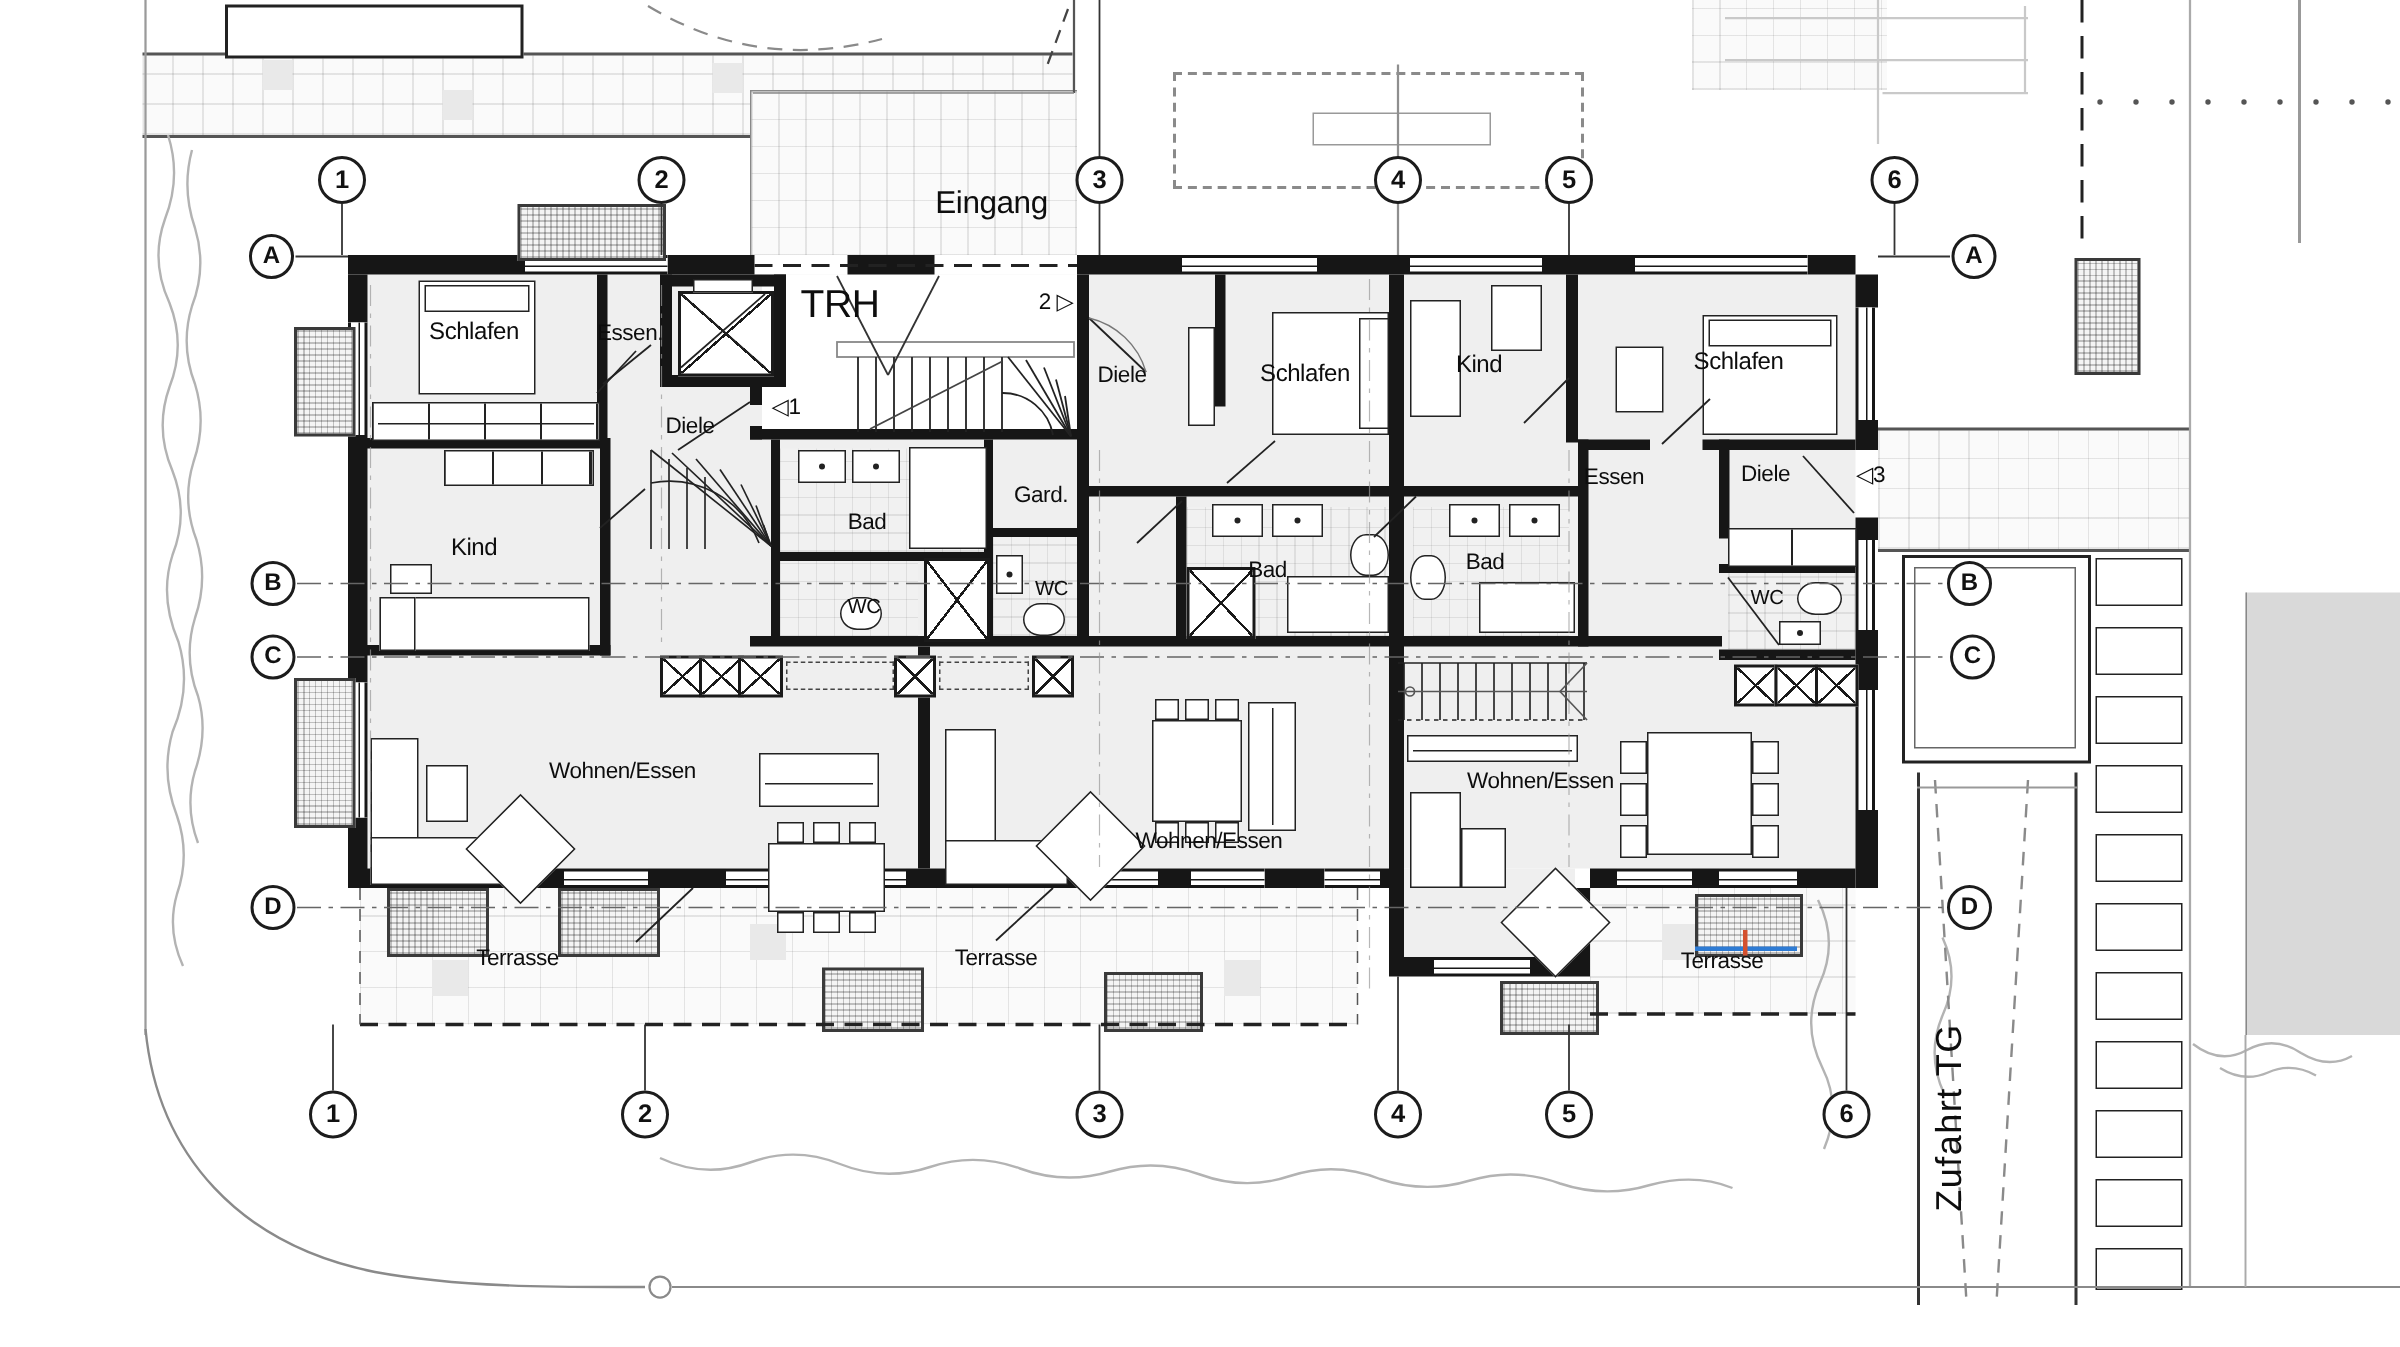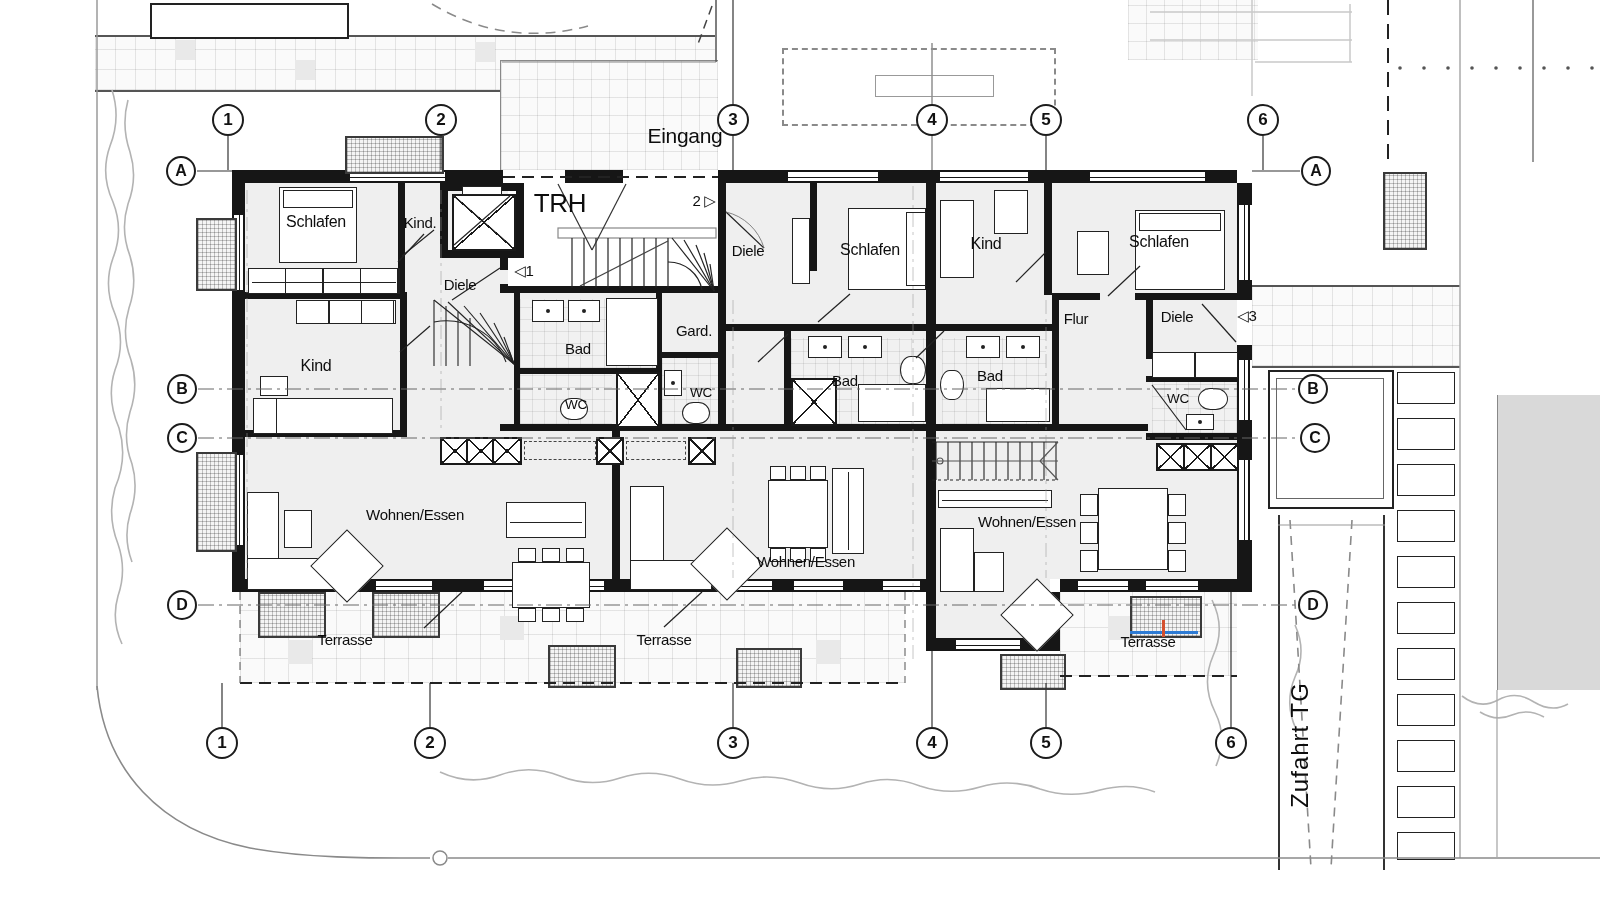--- a/index.html
+++ b/index.html
@@ -24,21 +24,21 @@
      linear-gradient(to bottom right, transparent calc(50% - 0.8px), #1a1a1a calc(50% - 0.8px), #1a1a1a calc(50% + 0.8px), transparent calc(50% + 0.8px));}
   .furn{position:absolute;border:1.6px solid #222;background:#fff;}
   .furn.nofill{background:transparent;}
   .dashbox{position:absolute;border:1.6px dashed #444;background:transparent;}
   .win-h{position:absolute;height:13px;background:#fff;border-top:2px solid #161616;border-bottom:2px solid #161616;box-sizing:border-box;}
   .win-h::after{content:"";position:absolute;left:0;right:0;top:50%;height:1px;background:#161616;}
   .win-v{position:absolute;width:13px;background:#fff;border-left:2px solid #161616;border-right:2px solid #161616;box-sizing:border-box;}
   .win-v::after{content:"";position:absolute;top:0;bottom:0;left:50%;width:1px;background:#161616;}
   .lbl{position:absolute;transform:translate(-50%,-50%);white-space:nowrap;font-size:15px;letter-spacing:-0.3px;color:#0d0d0d;}
   .lbl.big{font-size:26px;}
-  .lbl.med{font-size:21px;margin-left:24px;}
+  .lbl.med{font-size:21px;}
   .lbl.sm{font-size:13.5px;}
   .lbl.vert{transform:translate(-50%,-50%) rotate(-90deg);font-size:24px;letter-spacing:1px;}
   .bubble{position:absolute;width:32px;height:32px;border:2px solid #1c1c1c;border-radius:50%;background:#fff;
      display:flex;align-items:center;justify-content:center;font-size:17px;font-weight:bold;
      transform:translate(-50%,-50%);box-sizing:border-box;}
   .bubble.row{width:30px;height:30px;font-size:16px;}
   .diamond{position:absolute;border:1.6px solid #222;background:#fff;transform:rotate(45deg);}
   .toilet{position:absolute;border:1.6px solid #222;border-radius:45%/55%;background:#fff;}
   .sink{position:absolute;border:1.6px solid #222;background:#fff;}
   .sink::after{content:"";position:absolute;left:50%;top:50%;width:4px;height:4px;margin:-2px;background:#222;border-radius:50%;}
@@ -441,33 +441,33 @@
       <line x1="1152" y1="385" x2="1186" y2="430"></line>
       <line x1="462" y1="592" x2="424" y2="628"></line>
       <line x1="702" y1="592" x2="664" y2="627"></line>
       <line x1="944" y1="331" x2="916" y2="358"></line>
     </g>
   </svg>
 
   <div class="lbl med" style="left:661px;top:136px;">Eingang</div>
   <div class="lbl big" style="left:560px;top:203px;">TRH</div>
   <div class="lbl" style="left:316px;top:222px;font-size:16px;">Schlafen</div>
-  <div class="lbl" style="left:420px;top:222px;">Kind.</div>
+  <div class="lbl" style="left:420px;top:222px;">Essen.</div>
   <div class="lbl" style="left:460px;top:284px;">Diele</div>
   <div class="lbl" style="left:316px;top:366px;font-size:16px;">Kind</div>
   <div class="lbl" style="left:578px;top:348px;">Bad</div>
   <div class="lbl sm" style="left:576px;top:404px;">WC</div>
   <div class="lbl" style="left:694px;top:330px;">Gard.</div>
   <div class="lbl sm" style="left:701px;top:392px;">WC</div>
   <div class="lbl" style="left:748px;top:250px;">Diele</div>
   <div class="lbl" style="left:870px;top:250px;font-size:16px;">Schlafen</div>
   <div class="lbl" style="left:845px;top:380px;">Bad</div>
   <div class="lbl" style="left:986px;top:244px;font-size:16px;">Kind</div>
   <div class="lbl" style="left:1159px;top:242px;font-size:16px;">Schlafen</div>
-  <div class="lbl" style="left:1076px;top:318px;">Flur</div>
+  <div class="lbl" style="left:1076px;top:318px;">Essen</div>
   <div class="lbl" style="left:1177px;top:316px;">Diele</div>
   <div class="lbl" style="left:990px;top:375px;">Bad</div>
   <div class="lbl sm" style="left:1178px;top:398px;">WC</div>
   <div class="lbl" style="left:415px;top:514px;">Wohnen/Essen</div>
   <div class="lbl" style="left:806px;top:561px;">Wohnen/Essen</div>
   <div class="lbl" style="left:1027px;top:521px;">Wohnen/Essen</div>
   <div class="lbl" style="left:345px;top:639px;">Terrasse</div>
   <div class="lbl" style="left:664px;top:639px;">Terrasse</div>
   <div class="lbl" style="left:1148px;top:641px;">Terrasse</div>
   <div class="lbl vert" style="left:1300px;top:745px;">Zufahrt TG</div>

